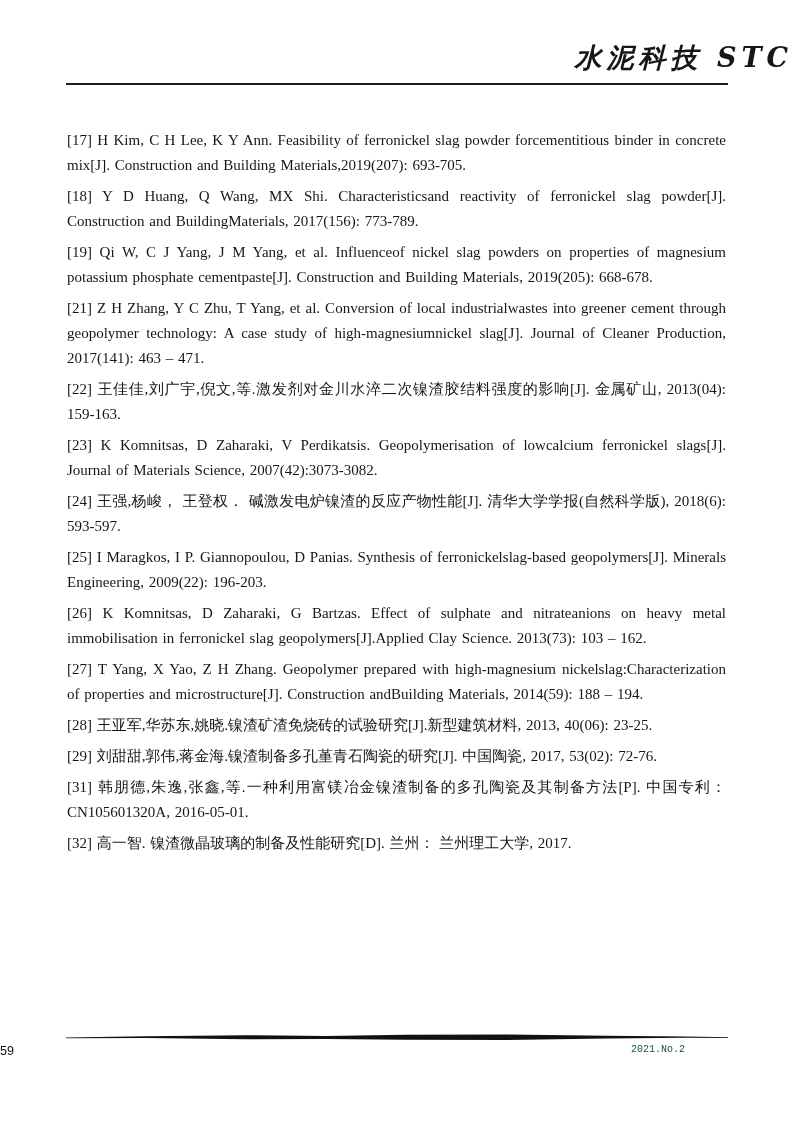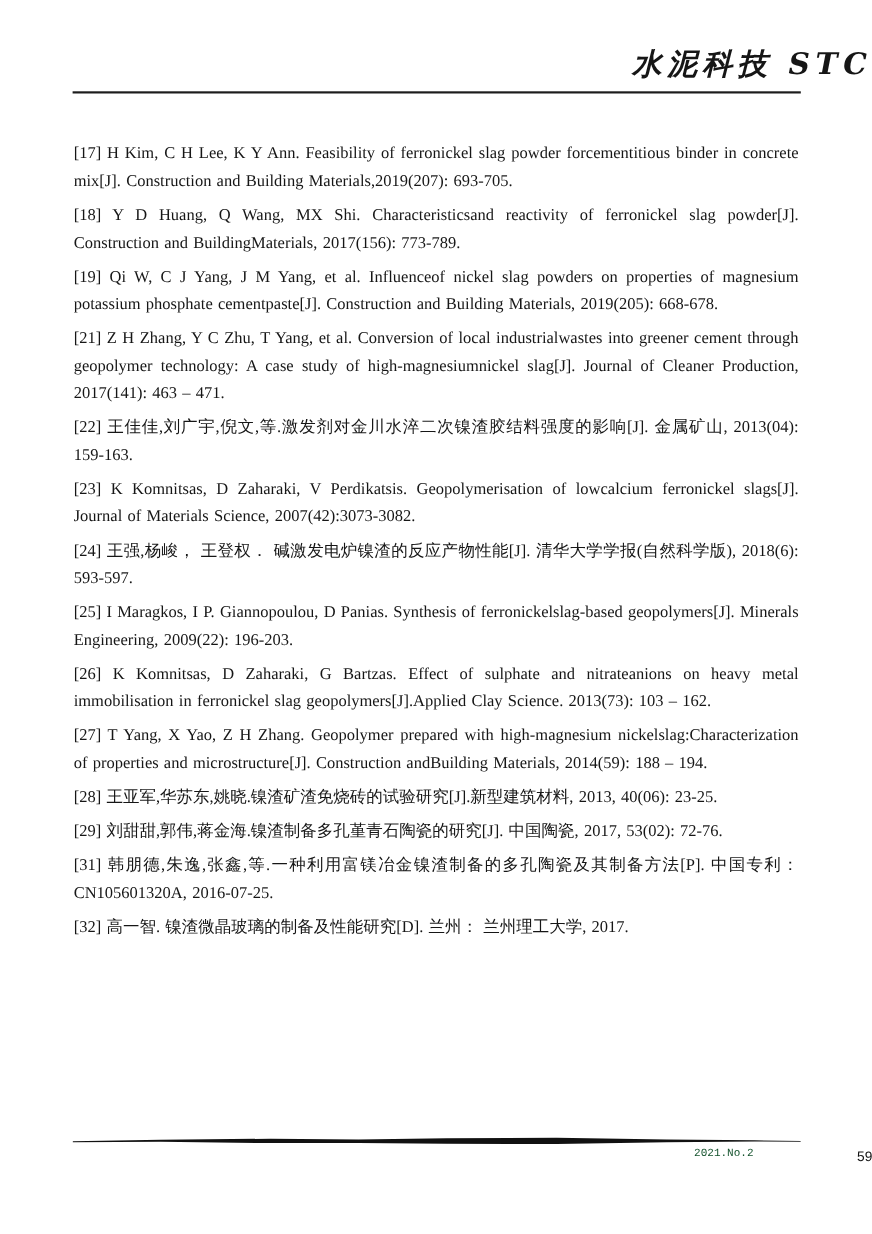--- a/index.html
+++ b/index.html
@@ -64,21 +64,21 @@
   .footer-divider svg {
     display: block;
     width: 662px;
     height: 10px;
   }
   .footer-page-number {
     position: absolute;
     top: 1044px;
     left: 0;
     right: 0;
-    text-align: right;
+    text-align: left;
     font-family: "Liberation Sans", sans-serif;
     font-size: 12.5px;
     color: #111111;
   }
   .footer-issue {
     position: absolute;
     top: 1044px;
     right: 108px;
     font-family: Liberation Mono, monospace;
     font-size: 10px;
@@ -100,21 +100,21 @@
     <p class="ref">[19] Qi W, C J Yang, J M Yang, et al. Influenceof nickel slag powders on properties of magnesium potassium phosphate cementpaste[J]. Construction and Building Materials, 2019(205): 668-678.</p>
     <p class="ref">[21] Z H Zhang, Y C Zhu, T Yang, et al. Conversion of local industrialwastes into greener cement through geopolymer technology: A case study of high-magnesiumnickel slag[J]. Journal of Cleaner Production, 2017(141): 463 – 471.</p>
     <p class="ref">[22] 王佳佳,刘广宇,倪文,等.激发剂对金川水淬二次镍渣胶结料强度的影响[J].  金属矿山, 2013(04): 159-163.</p>
     <p class="ref">[23] K Komnitsas, D Zaharaki, V Perdikatsis. Geopolymerisation of lowcalcium ferronickel slags[J]. Journal of Materials Science, 2007(42):3073-3082.</p>
     <p class="ref">[24] 王强,杨峻， 王登权． 碱激发电炉镍渣的反应产物性能[J].  清华大学学报(自然科学版), 2018(6): 593-597.</p>
     <p class="ref">[25] I Maragkos, I P. Giannopoulou, D Panias. Synthesis of ferronickelslag-based geopolymers[J]. Minerals Engineering, 2009(22): 196-203.</p>
     <p class="ref">[26] K Komnitsas, D Zaharaki, G Bartzas. Effect of sulphate and nitrateanions on heavy metal immobilisation in ferronickel slag geopolymers[J].Applied Clay Science. 2013(73): 103 – 162.</p>
     <p class="ref">[27] T Yang, X Yao, Z H Zhang. Geopolymer prepared with high-magnesium nickelslag:Characterization of properties and microstructure[J]. Construction andBuilding Materials, 2014(59): 188 – 194.</p>
     <p class="ref">[28] 王亚军,华苏东,姚晓.镍渣矿渣免烧砖的试验研究[J].新型建筑材料, 2013, 40(06): 23-25.</p>
     <p class="ref">[29] 刘甜甜,郭伟,蒋金海.镍渣制备多孔堇青石陶瓷的研究[J].  中国陶瓷, 2017, 53(02): 72-76.</p>
-    <p class="ref">[31] 韩朋德,朱逸,张鑫,等.一种利用富镁冶金镍渣制备的多孔陶瓷及其制备方法[P].  中国专利： CN105601320A, 2016-07-25.</p>
+    <p class="ref">[31] 韩朋德,朱逸,张鑫,等.一种利用富镁冶金镍渣制备的多孔陶瓷及其制备方法[P].  中国专利： CN105601320A, 2016-05-01.</p>
     <p class="ref">[32] 高一智. 镍渣微晶玻璃的制备及性能研究[D].  兰州： 兰州理工大学, 2017.</p>
   </div>
 
   <div class="footer-divider">
     <svg viewBox="0 0 662 10" preserveAspectRatio="none" aria-hidden="true">
       <polygon fill="#111111" points="
         0,4.5 80,3.2 180,2.2 260,3.0 340,1.8 440,1.4 540,2.8 620,3.6 662,4.3
         662,4.9 620,4.8 540,5.4 440,7.0 340,6.8 260,6.0 180,6.2 80,5.0 0,5.3"></polygon>
     </svg>
   </div>

